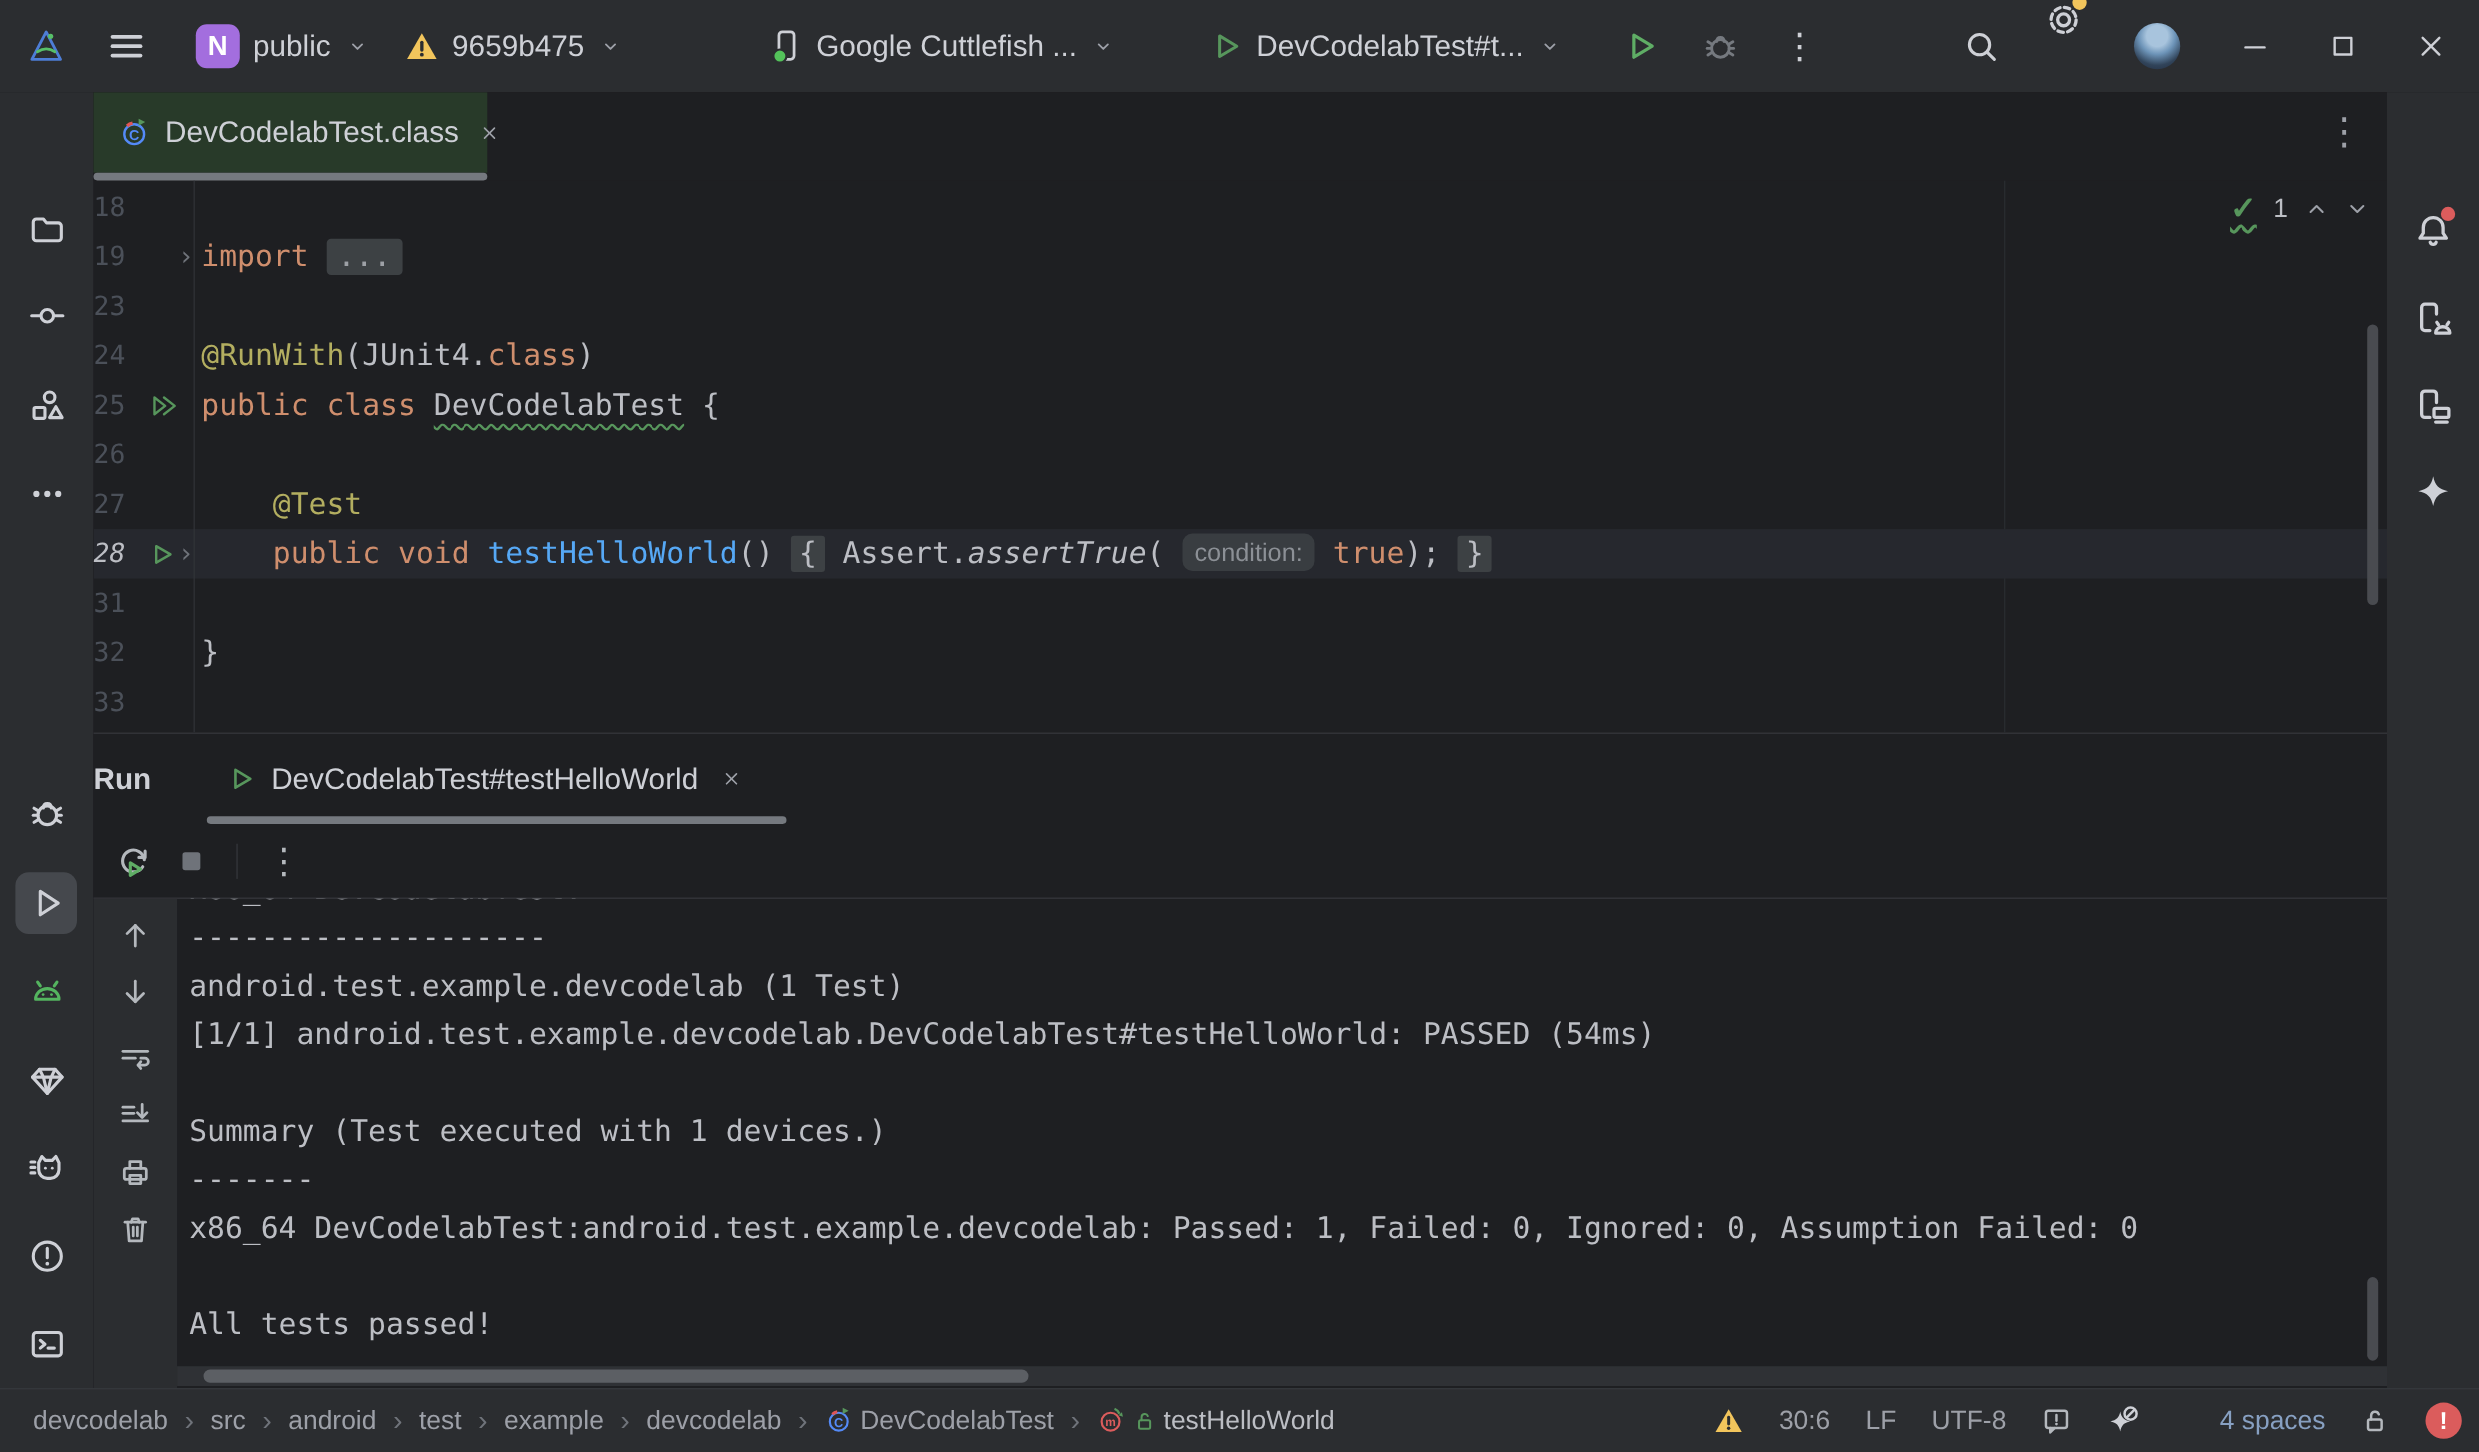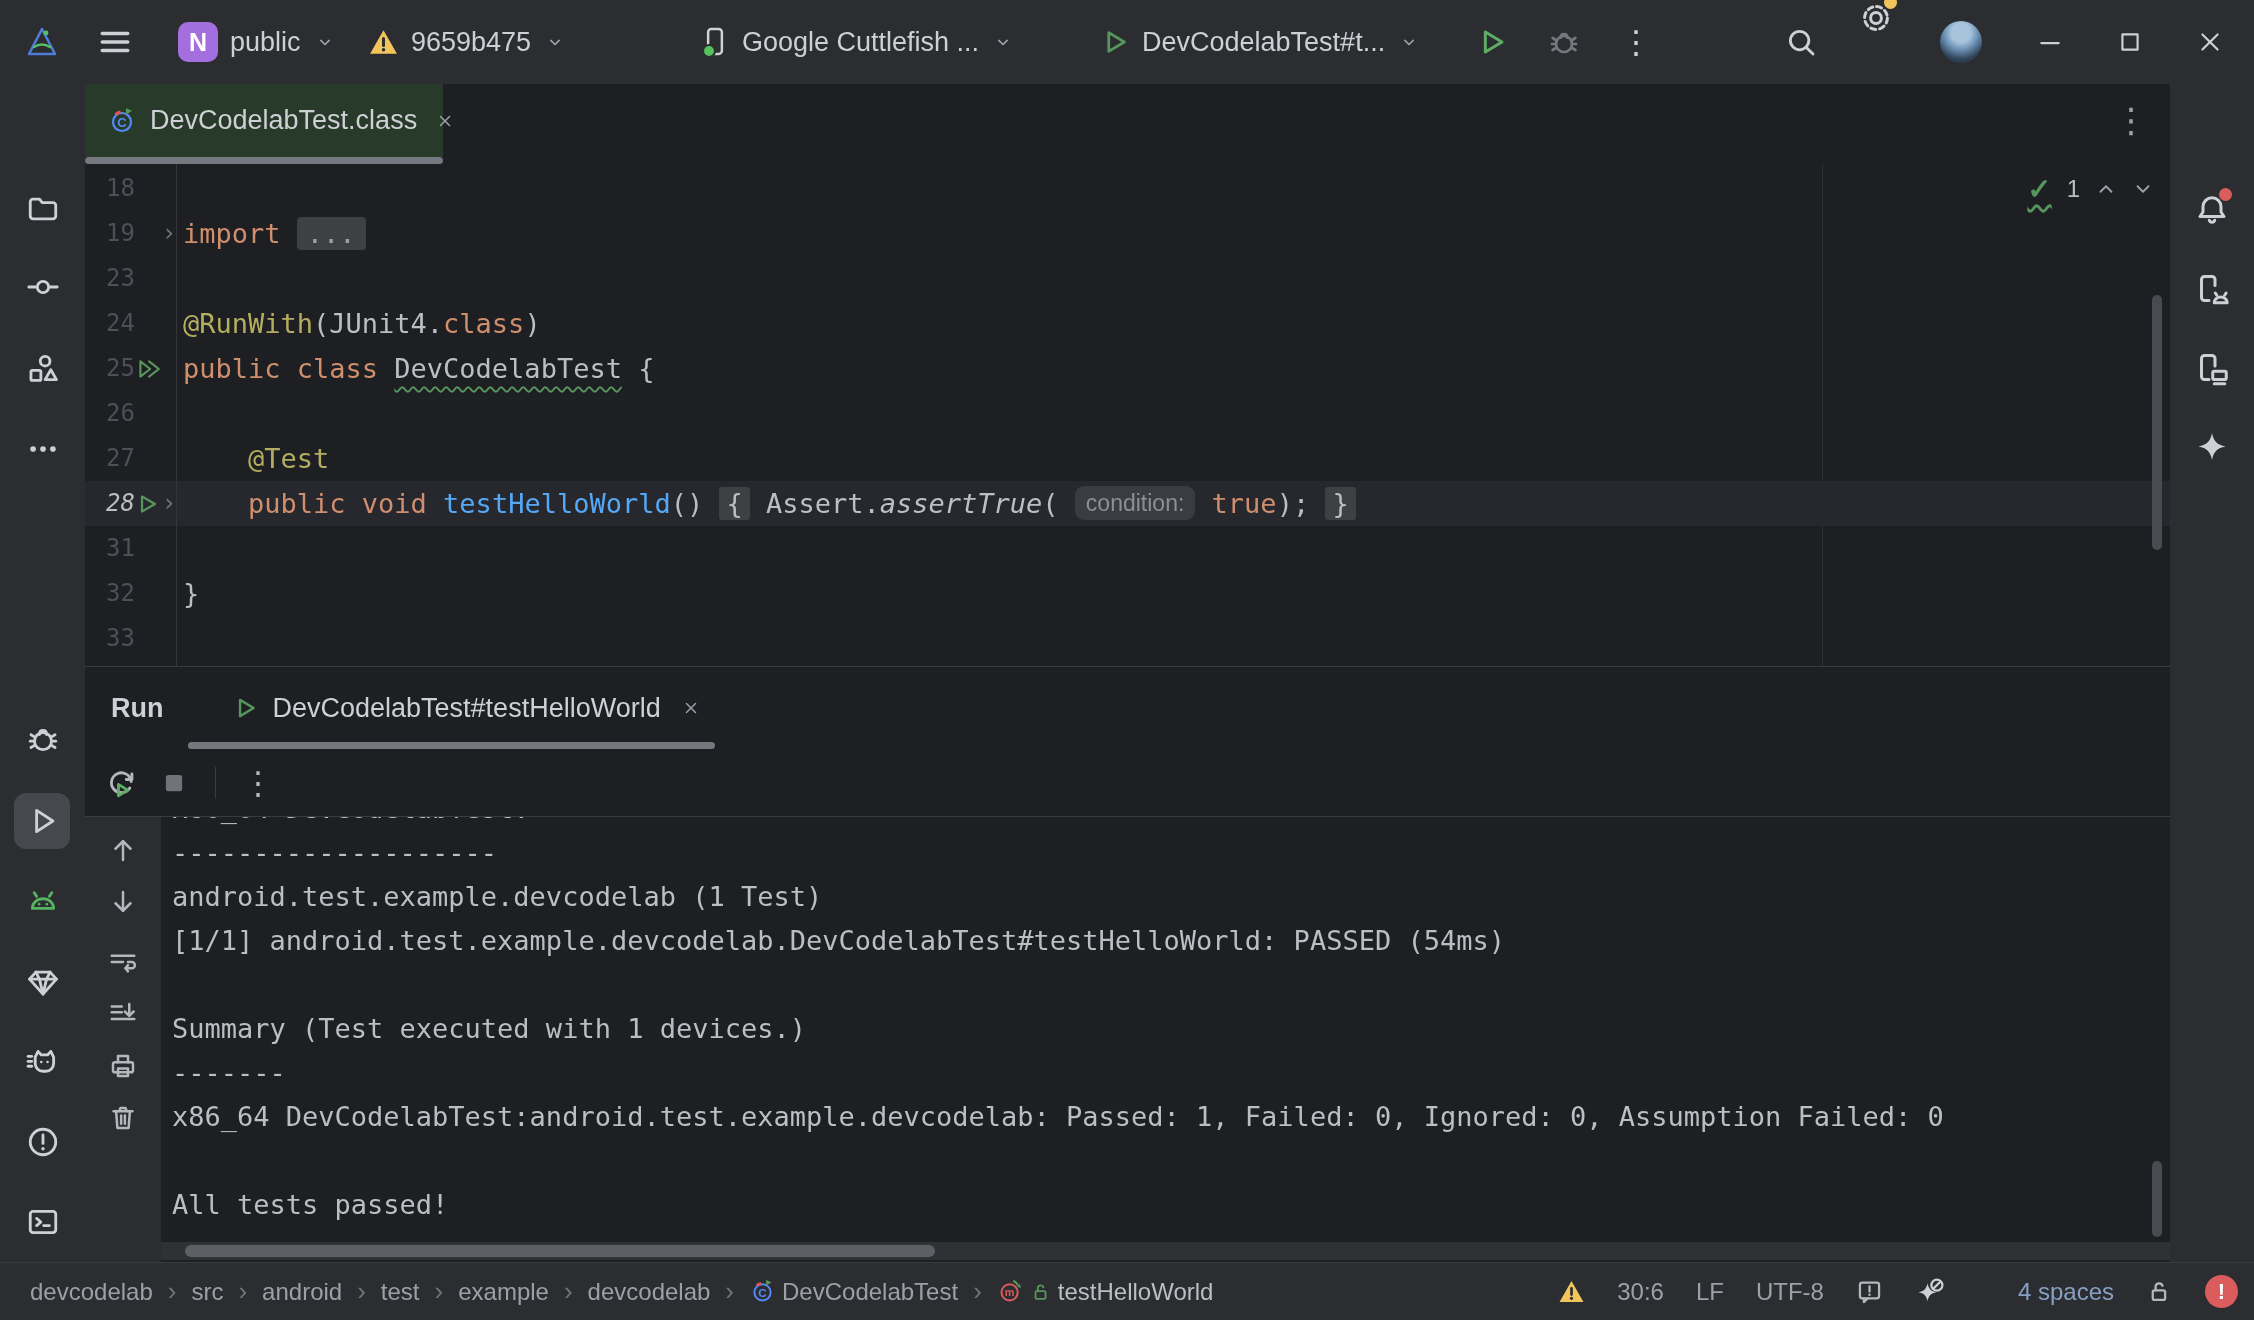--- a/index.html
+++ b/index.html
@@ -40,21 +40,21 @@
   .tab-underline{position:absolute;left:0;top:73px;width:358px;height:7px;border-radius:4px;background:#75797f;}
   .tabstrip-kebab{position:absolute;right:22px;top:14px;font-size:34px;color:#9da0a8;line-height:44px;}
 
   
   .editor{position:absolute;left:0;right:0;top:80px;height:502px;overflow:hidden;}
   .guide{position:absolute;left:1737px;top:0;bottom:0;width:1px;background:#2c2f34;}
   .gutter-sep{position:absolute;left:91px;top:0;bottom:0;width:1px;background:#33363a;}
   .lines{position:relative;padding-top:2px;}
   .cl{display:flex;height:45px;line-height:45px;font-family:"DejaVu Sans Mono",monospace;}
   .cl.current{background:#26282e;}
-  .ln{flex:none;width:50px;text-align:right;font-size:24px;color:#4b5059;}
+  .ln{flex:none;width:50px;text-align:left;font-size:24px;color:#4b5059;}
   .cl.current .ln{color:#bcbec4;font-style:italic;}
   .gico{flex:none;width:26px;display:flex;align-items:center;justify-content:center;}
   .gfold{flex:none;width:16px;text-align:center;font-size:24px;color:#6f737a;line-height:45px;}
   .code{padding-left:6px;white-space:pre;font-size:27px;color:#bcbec4;}
   .kw{color:#cf8e6d}.ann{color:#b3ae60}.meth{color:#56a8f5}.pl{color:#bcbec4}
   .it{font-style:italic;color:#bcbec4}
   .squig{text-decoration:underline;text-decoration-style:wavy;text-decoration-color:#57965c;
          text-decoration-thickness:2px;text-underline-offset:8px;}
   .foldt{background:#3d4144;color:#9da0a6;border-radius:4px;padding:1px 10px;}
   .foldb{background:#3d4144;border-radius:3px;padding:1px 7px;}
@@ -62,21 +62,21 @@
          font-family:"Liberation Sans",sans-serif;font-size:23px;line-height:34px;vertical-align:2px;}
   .insp{position:absolute;right:16px;top:8px;display:flex;align-items:center;gap:15px;}
   .insp-check{font-size:29px;font-weight:700;color:#57965c;text-decoration:underline;
               text-decoration-style:wavy;text-decoration-color:#57965c;text-underline-offset:5px;}
   .insp-count{font-size:24px;color:#bcbec4;}
   .vscroll{position:absolute;right:8px;width:10px;border-radius:5px;background:#494b50;}
 
   
   .runpanel{position:absolute;left:0;right:0;top:582px;bottom:0;border-top:1px solid #393b40;background:#1e1f22;}
   .rp-header{position:absolute;left:0;right:0;top:0;height:82px;display:flex;align-items:center;}
-  .rp-title{font-size:27px;font-weight:700;color:#ced0d6;margin-left:26px;}
+  .rp-title{font-size:27px;font-weight:700;color:#ced0d6;}
   .rp-tab{display:flex;align-items:center;gap:13px;margin-left:70px;}
   .rp-tab-label{font-size:27px;color:#ced0d6;white-space:nowrap;}
   .rp-underline{position:absolute;left:103px;top:75px;width:527px;height:7px;border-radius:4px;background:#75797f;}
   .rp-toolbar{position:absolute;left:0;right:0;top:82px;height:68px;border-bottom:1px solid #393b40;
               display:flex;align-items:center;padding-left:20px;gap:20px;box-sizing:border-box;}
   .rp-sep{width:1px;height:32px;background:#393b40;margin:0 6px;}
   .kebab{font-size:32px;color:#ced0d6;line-height:32px;}
 
   .con-toolbar{position:absolute;left:0;top:150px;bottom:0;width:76px;background:#2b2d30;
                display:flex;flex-direction:column;align-items:center;padding-top:18px;gap:22px;box-sizing:border-box;}

